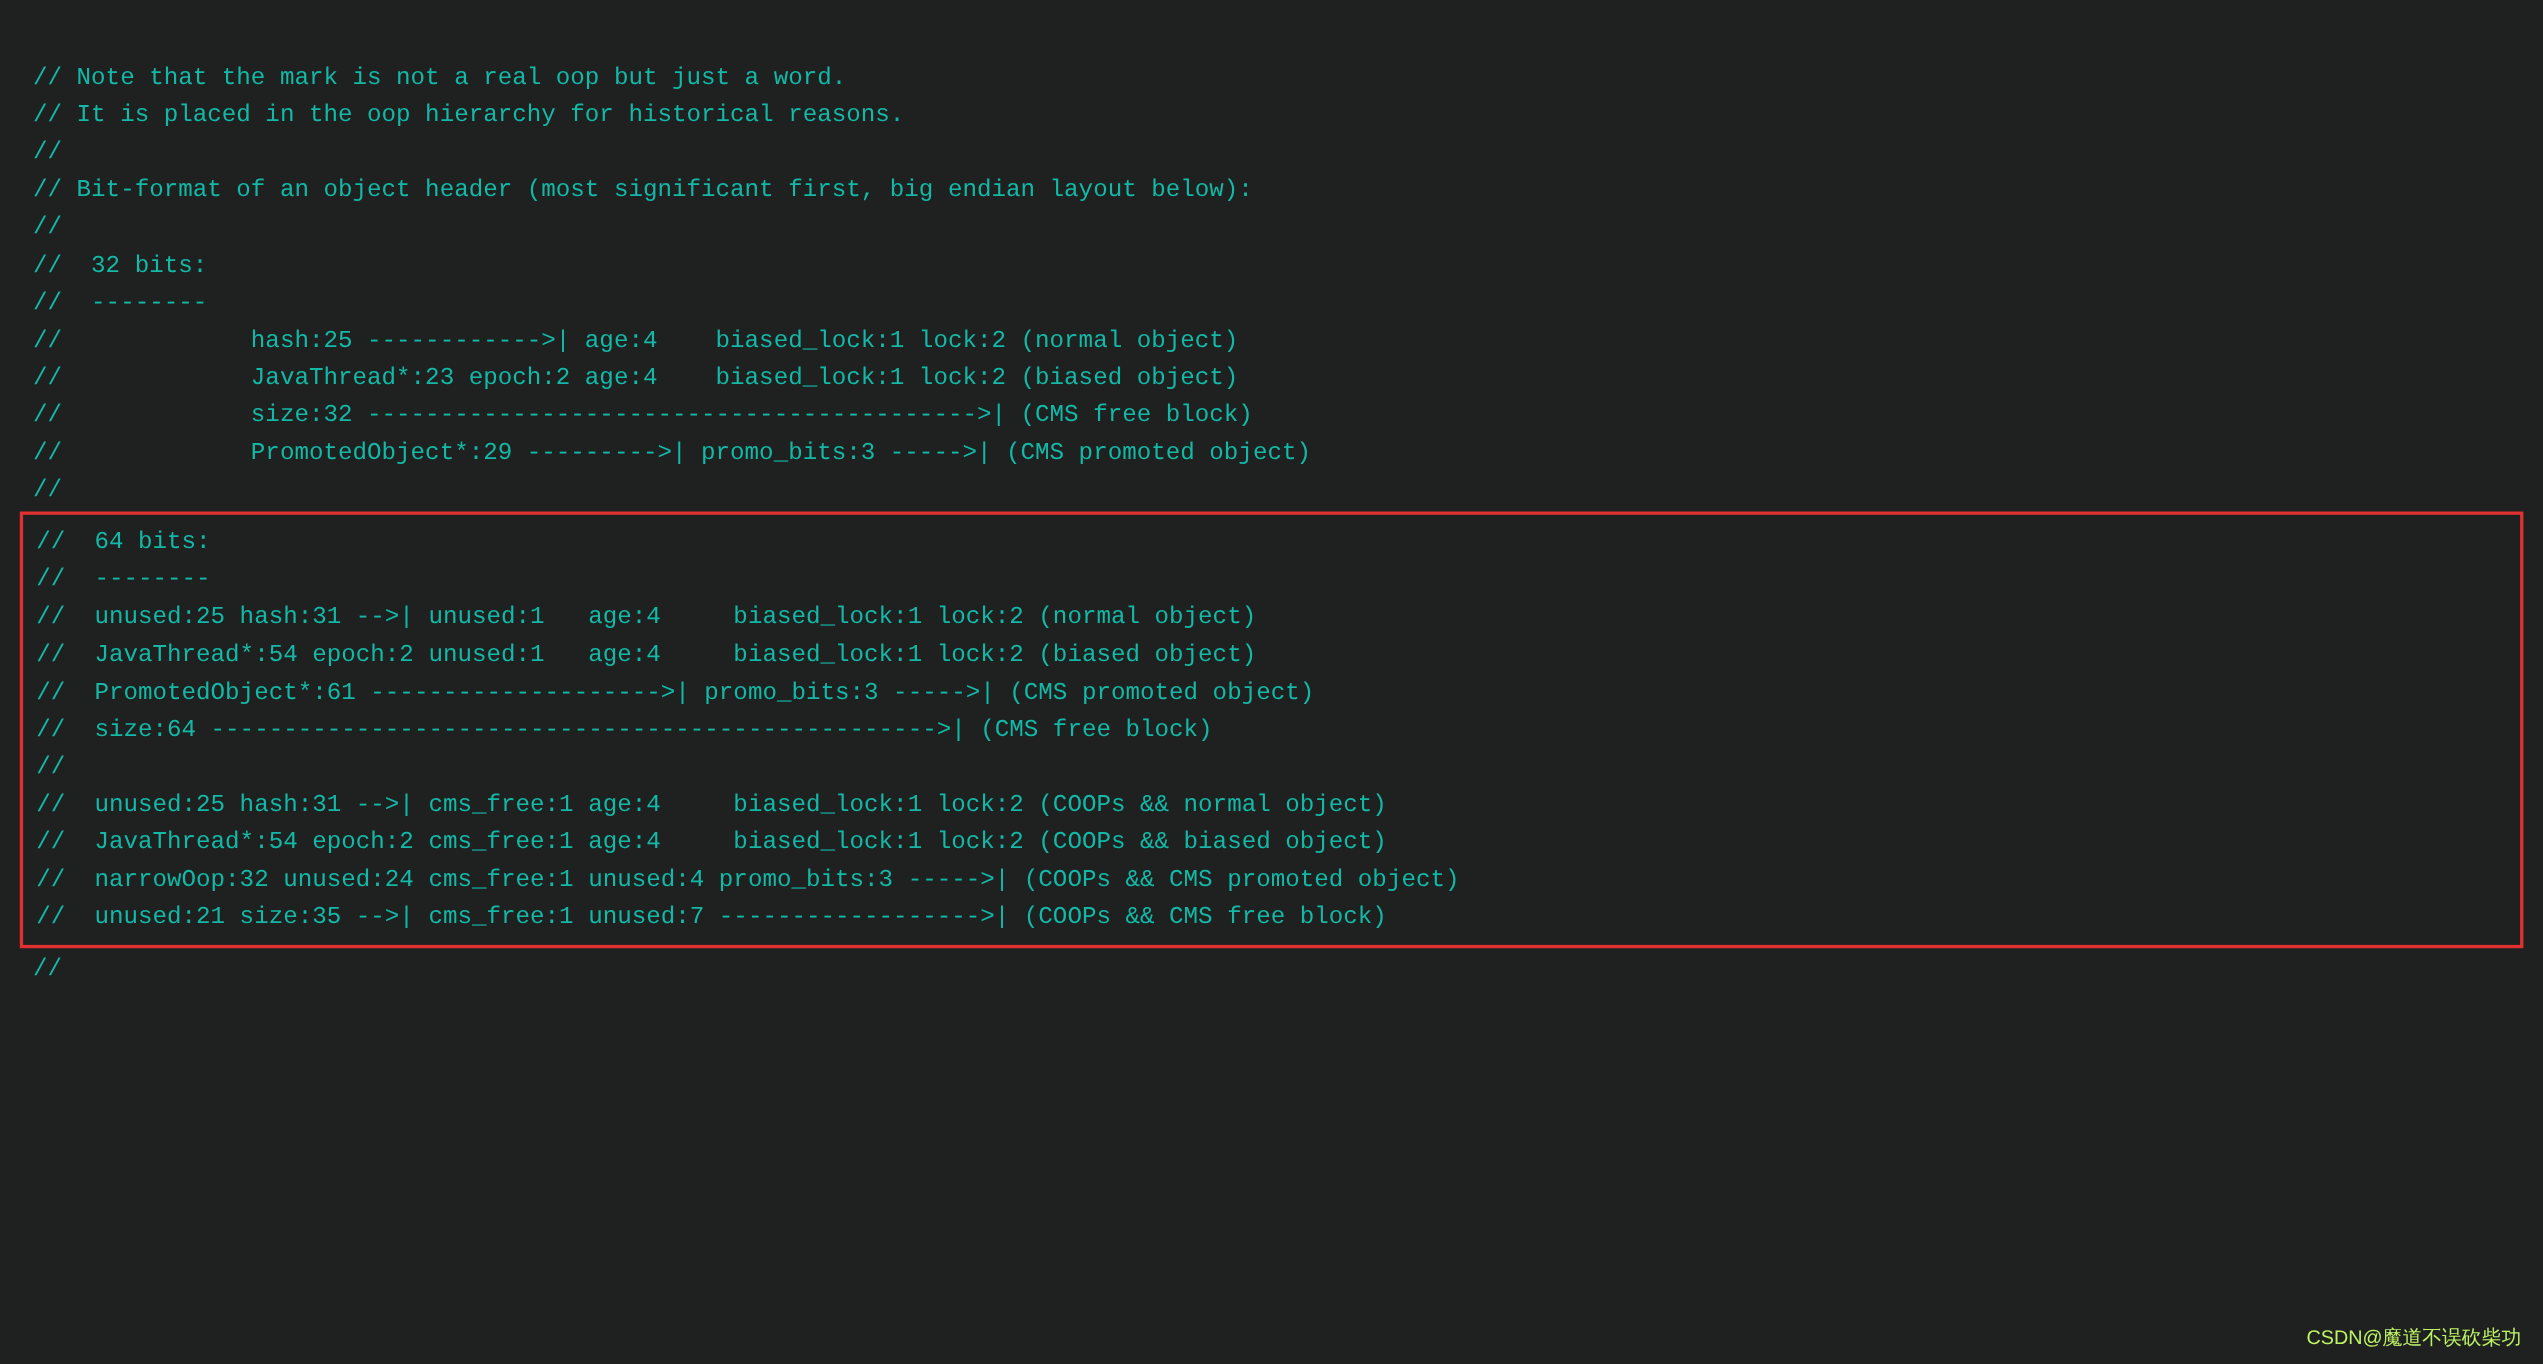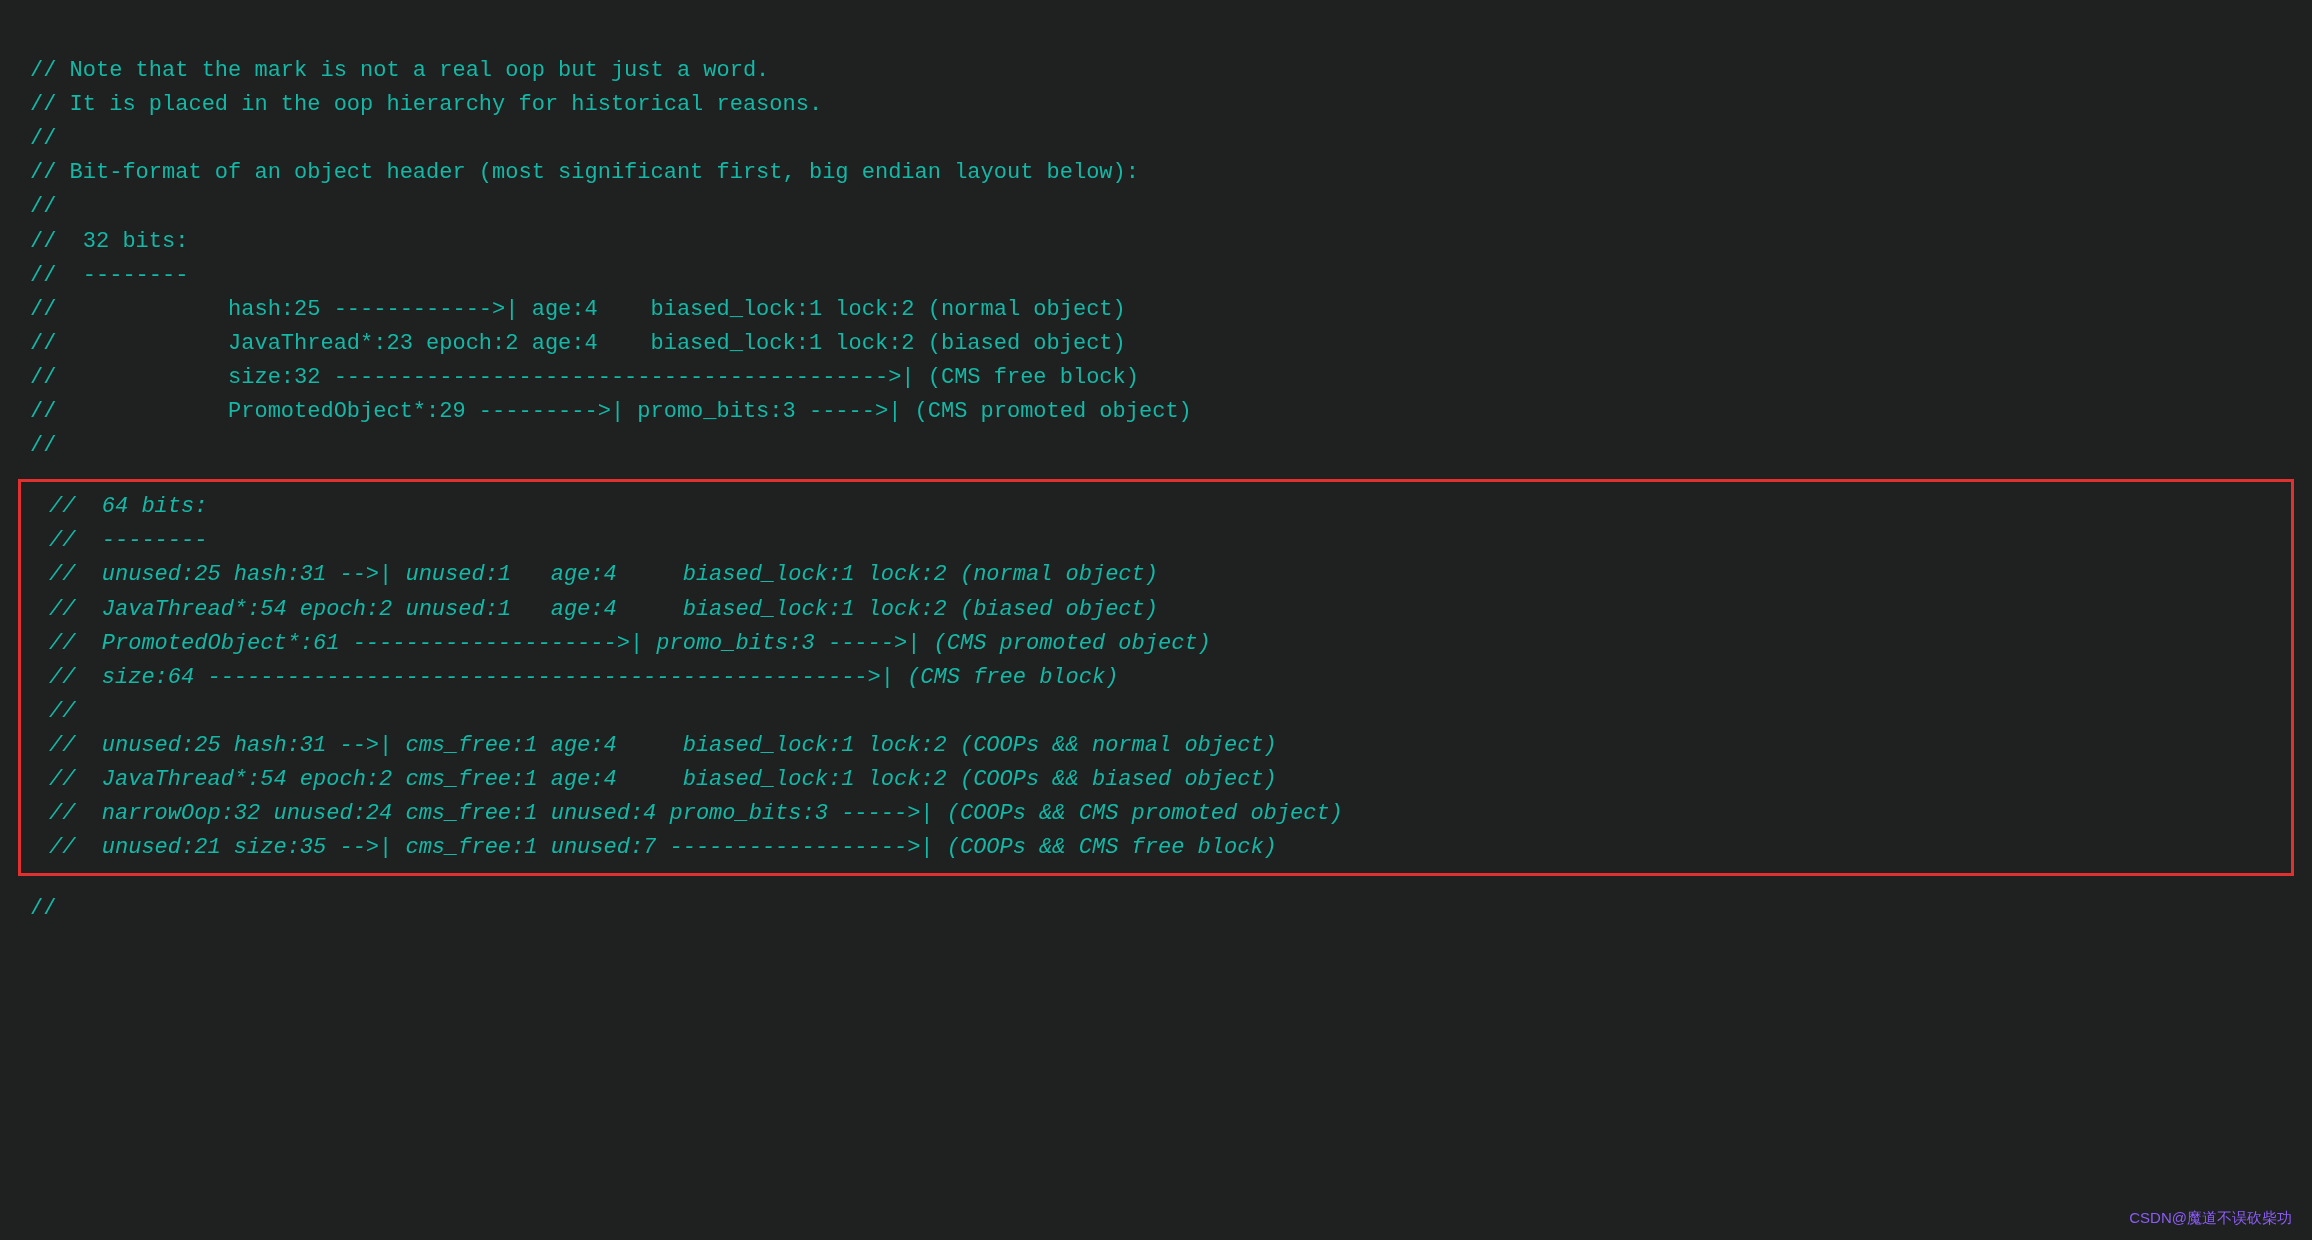--- a/index.html
+++ b/index.html
@@ -23,32 +23,31 @@
       white-space: pre;
     }
 
     .line {
       display: block;
       color: #14b8a6;
     }
 
     .highlighted-box {
       border: 3px solid #e03030;
-      padding: 8px 28px;
-      margin: 16px -12px;
+      padding: 8px 12px;
+      margin: 2px -12px;
       display: block;
-      font-style: italic;
     }
 
     .watermark {
       position: fixed;
       bottom: 12px;
       right: 20px;
-      font-size: 15px;
-      color: #8b5cf6;
+      font-size: 18px;
+      color: #bef264;
       font-family: sans-serif;
     }
   </style>
 </head>
 <body>
 
 <div class="code-block">
 <span class="line">// Note that the mark is not a real oop but just a word.</span><span class="line">// It is placed in the oop hierarchy for historical reasons.</span><span class="line">//</span><span class="line">// Bit-format of an object header (most significant first, big endian layout below):</span><span class="line">//</span><span class="line">//  32 bits:</span><span class="line">//  --------</span><span class="line">//             hash:25 ------------&gt;| age:4    biased_lock:1 lock:2 (normal object)</span><span class="line">//             JavaThread*:23 epoch:2 age:4    biased_lock:1 lock:2 (biased object)</span><span class="line">//             size:32 ------------------------------------------&gt;| (CMS free block)</span><span class="line">//             PromotedObject*:29 ---------&gt;| promo_bits:3 -----&gt;| (CMS promoted object)</span><span class="line">//</span><span class="highlighted-box"><span class="line">//  64 bits:</span><span class="line">//  --------</span><span class="line">//  unused:25 hash:31 --&gt;| unused:1   age:4     biased_lock:1 lock:2 (normal object)</span><span class="line">//  JavaThread*:54 epoch:2 unused:1   age:4     biased_lock:1 lock:2 (biased object)</span><span class="line">//  PromotedObject*:61 --------------------&gt;| promo_bits:3 -----&gt;| (CMS promoted object)</span><span class="line">//  size:64 --------------------------------------------------&gt;| (CMS free block)</span><span class="line">//</span><span class="line">//  unused:25 hash:31 --&gt;| cms_free:1 age:4     biased_lock:1 lock:2 (COOPs &amp;&amp; normal object)</span><span class="line">//  JavaThread*:54 epoch:2 cms_free:1 age:4     biased_lock:1 lock:2 (COOPs &amp;&amp; biased object)</span><span class="line">//  narrowOop:32 unused:24 cms_free:1 unused:4 promo_bits:3 -----&gt;| (COOPs &amp;&amp; CMS promoted object)</span><span class="line">//  unused:21 size:35 --&gt;| cms_free:1 unused:7 ------------------&gt;| (COOPs &amp;&amp; CMS free block)</span></span><span class="line">//</span></div>
 
 <div class="watermark">CSDN@魔道不误砍柴功</div>

